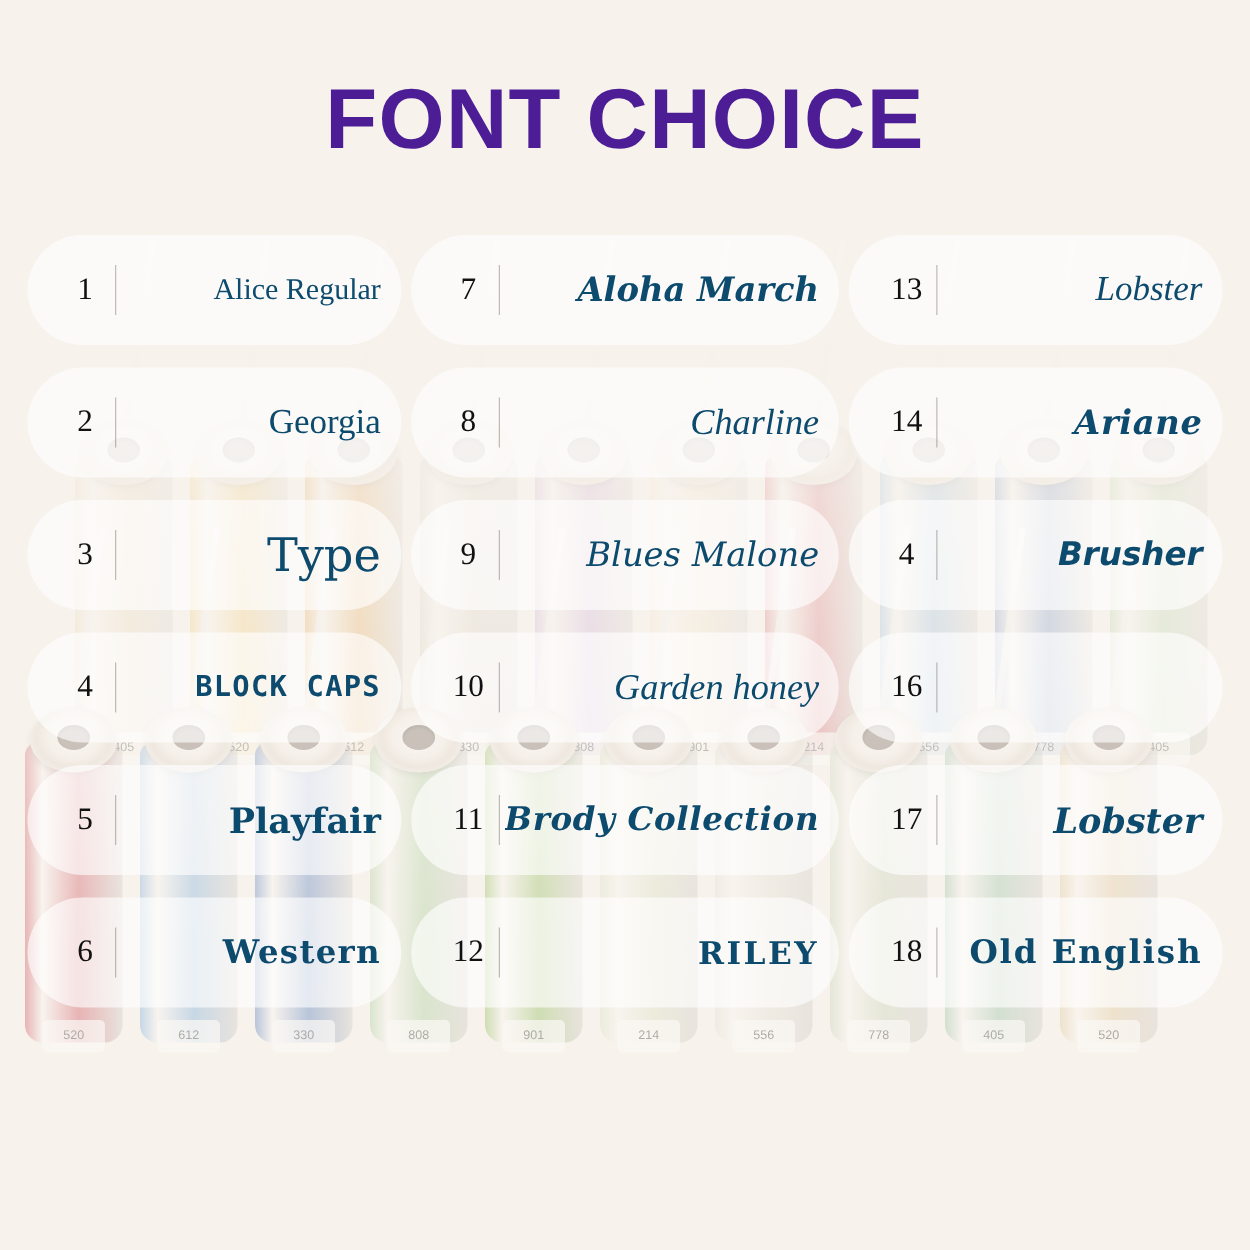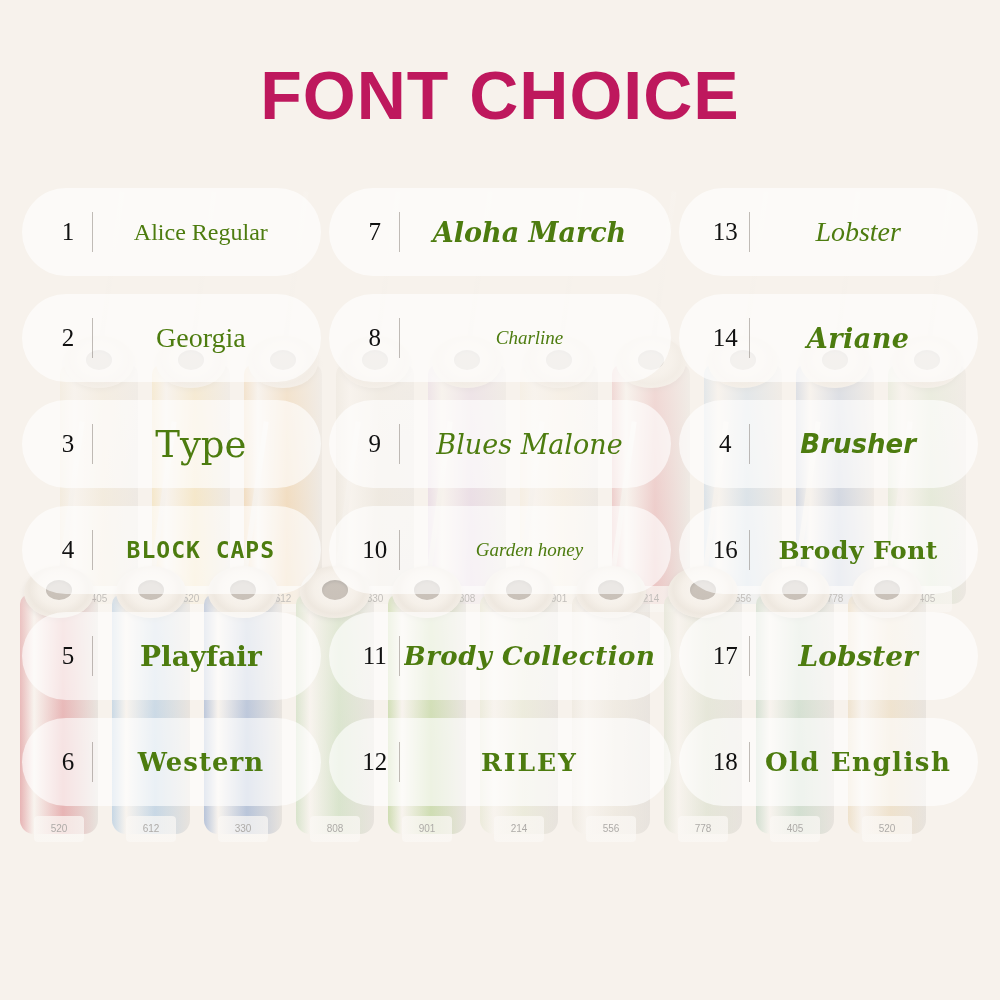--- a/index.html
+++ b/index.html
@@ -98,21 +98,21 @@
   #page-title {
     position: absolute;
     top: 56px;
     left: 0;
     width: 1000px;
     text-align: center;
     font-family: "Liberation Sans", sans-serif;
     font-weight: bold;
     font-size: 68px;
     letter-spacing: 1px;
-    color: #be185d;
+    color: #4c1d95;
   }
 
   #font-grid {
     position: absolute;
     top: 188px;
     left: 22px;
     width: 956px;
     display: grid;
     grid-template-columns: repeat(3, 1fr);
     column-gap: 8px;
@@ -138,37 +138,37 @@
   }
   .card-div {
     width: 1px;
     height: 40px;
     background: rgba(80,70,60,0.35);
     flex: 0 0 1px;
     margin-right: 4px;
   }
   .card-name {
     flex: 1 1 auto;
-    text-align: center;
-    color: #4d7c0f;
+    text-align: right;
+    color: #0c4a6e;
     white-space: nowrap;
     overflow: hidden;
     padding-right: 6px;
   }
 
   
   .s-serif      { font-family: "Liberation Serif", serif; font-size: 24px; }
   .s-georgia    { font-family: "Liberation Serif", serif; font-size: 28px; }
   .s-type       { font-family: "DejaVu Serif", serif; font-size: 37px; }
   .s-blockcaps  { font-family: "DejaVu Sans Mono", monospace; font-size: 23px; font-weight: bold; letter-spacing: 1px; }
   .s-playfair   { font-family: "DejaVu Serif", serif; font-size: 28px; font-weight: bold; }
   .s-western    { font-family: "DejaVu Serif", serif; font-size: 26px; font-weight: bold; letter-spacing: 1px; }
 
   .s-script     { font-family: "DejaVu Serif", serif; font-style: italic; font-size: 27px; font-weight: bold; }
-  .s-script-lt  { font-family: "Liberation Serif", serif; font-style: italic; font-size: 19px; }
+  .s-script-lt  { font-family: "Liberation Serif", serif; font-style: italic; font-size: 29px; }
   .s-script-md  { font-family: "DejaVu Serif", serif; font-style: italic; font-size: 27px; }
   .s-script-bd  { font-family: "DejaVu Serif", serif; font-style: italic; font-size: 26px; font-weight: bold; letter-spacing: .5px; }
   .s-riley      { font-family: "DejaVu Serif", serif; font-size: 25px; font-weight: bold; letter-spacing: 2px; }
   .s-oldeng     { font-family: "DejaVu Serif", serif; font-size: 26px; font-weight: bold; letter-spacing: 1.5px; }
   .s-lobster    { font-family: "DejaVu Serif", serif; font-style: italic; font-size: 28px; font-weight: bold; }
   .s-brusher    { font-family: "DejaVu Sans", sans-serif; font-style: italic; font-size: 26px; font-weight: bold; }
   .s-brody      { font-family: "DejaVu Serif", serif; font-size: 25px; font-weight: bold; letter-spacing: .5px; }
   .s-ariane     { font-family: "DejaVu Serif", serif; font-style: italic; font-size: 27px; font-weight: bold; letter-spacing: .5px; }
   .s-crayfish   { font-family: "Liberation Serif", serif; font-style: italic; font-size: 28px; }
 </style>
@@ -379,21 +379,20 @@
         <span class="card-name s-blockcaps">BLOCK CAPS</span>
       </div>
       <div class="font-card">
         <span class="card-num">10</span>
         <span class="card-div"></span>
         <span class="card-name s-script-lt">Garden honey</span>
       </div>
       <div class="font-card">
         <span class="card-num">16</span>
         <span class="card-div"></span>
-        <span class="card-name s-brody">Brody Font</span>
       </div>
       <div class="font-card">
         <span class="card-num">5</span>
         <span class="card-div"></span>
         <span class="card-name s-playfair">Playfair</span>
       </div>
       <div class="font-card">
         <span class="card-num">11</span>
         <span class="card-div"></span>
         <span class="card-name s-script-bd">Brody Collection</span>

